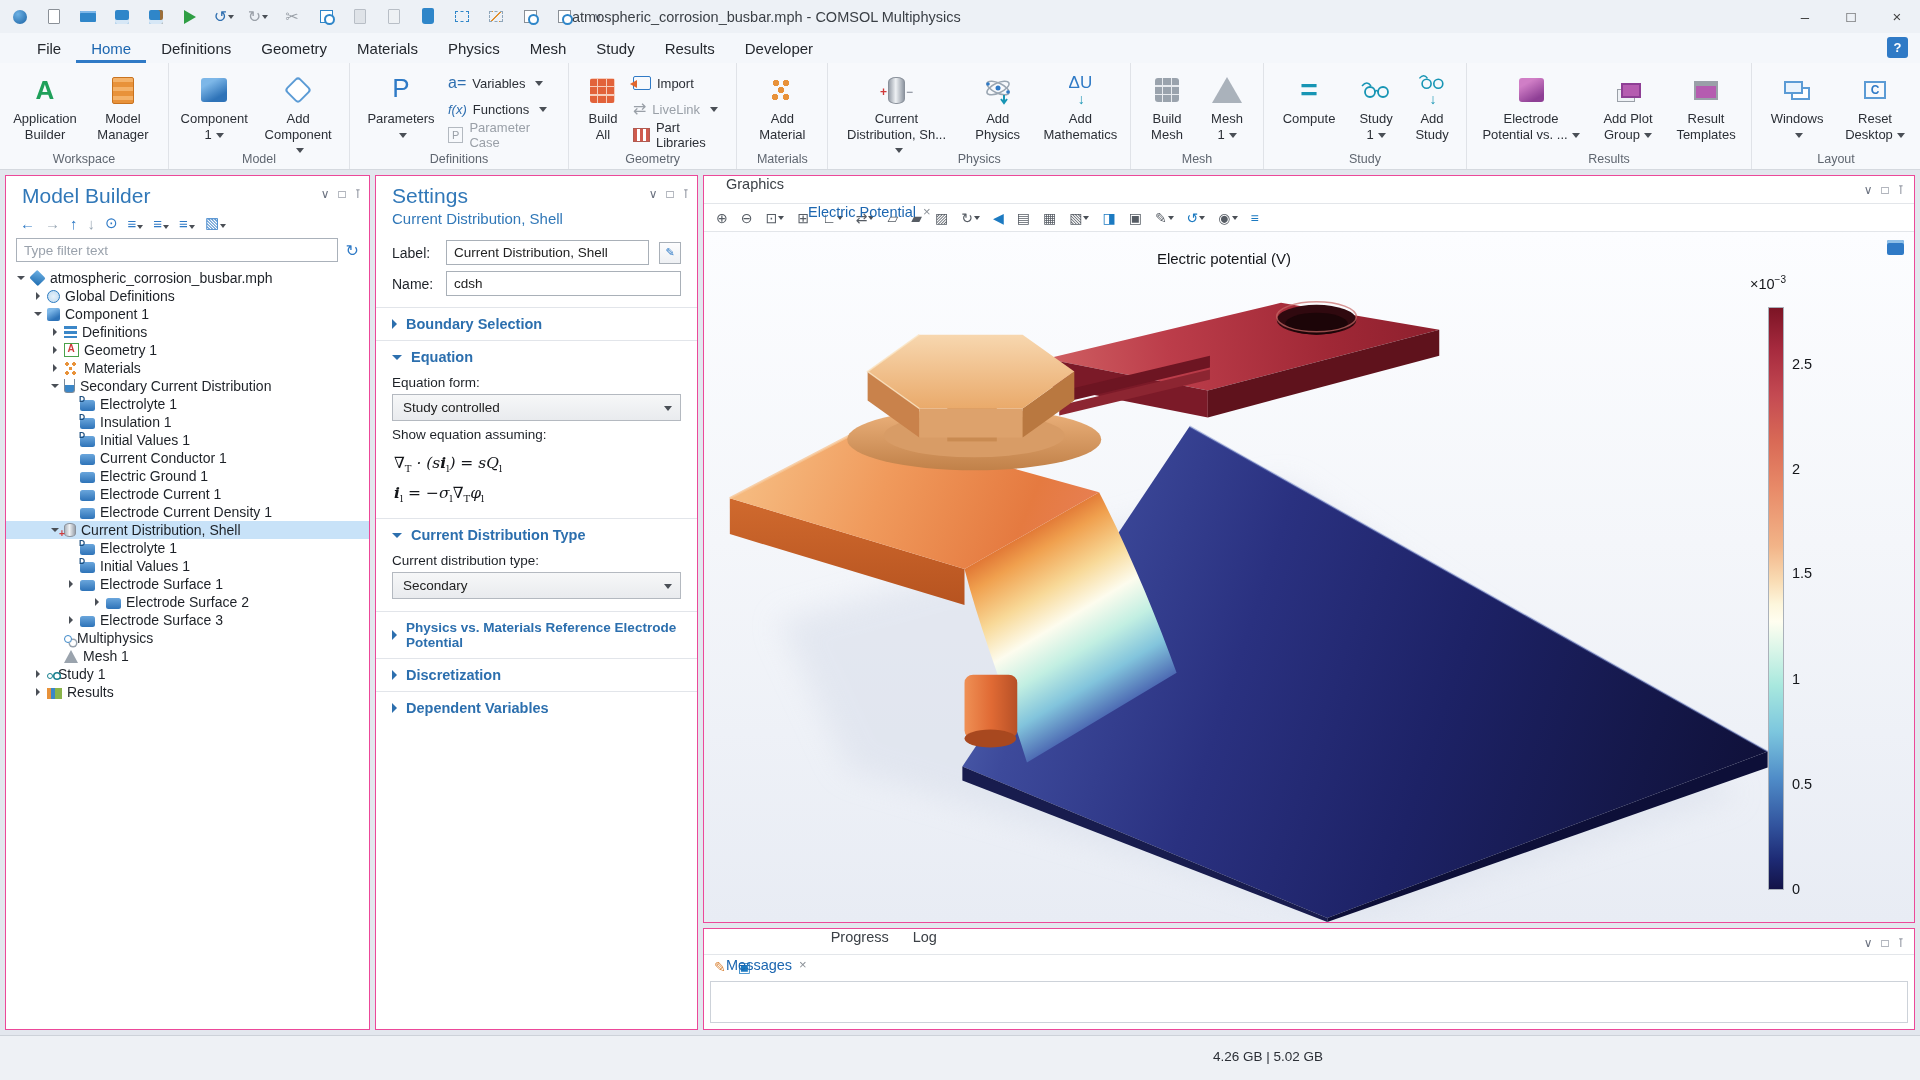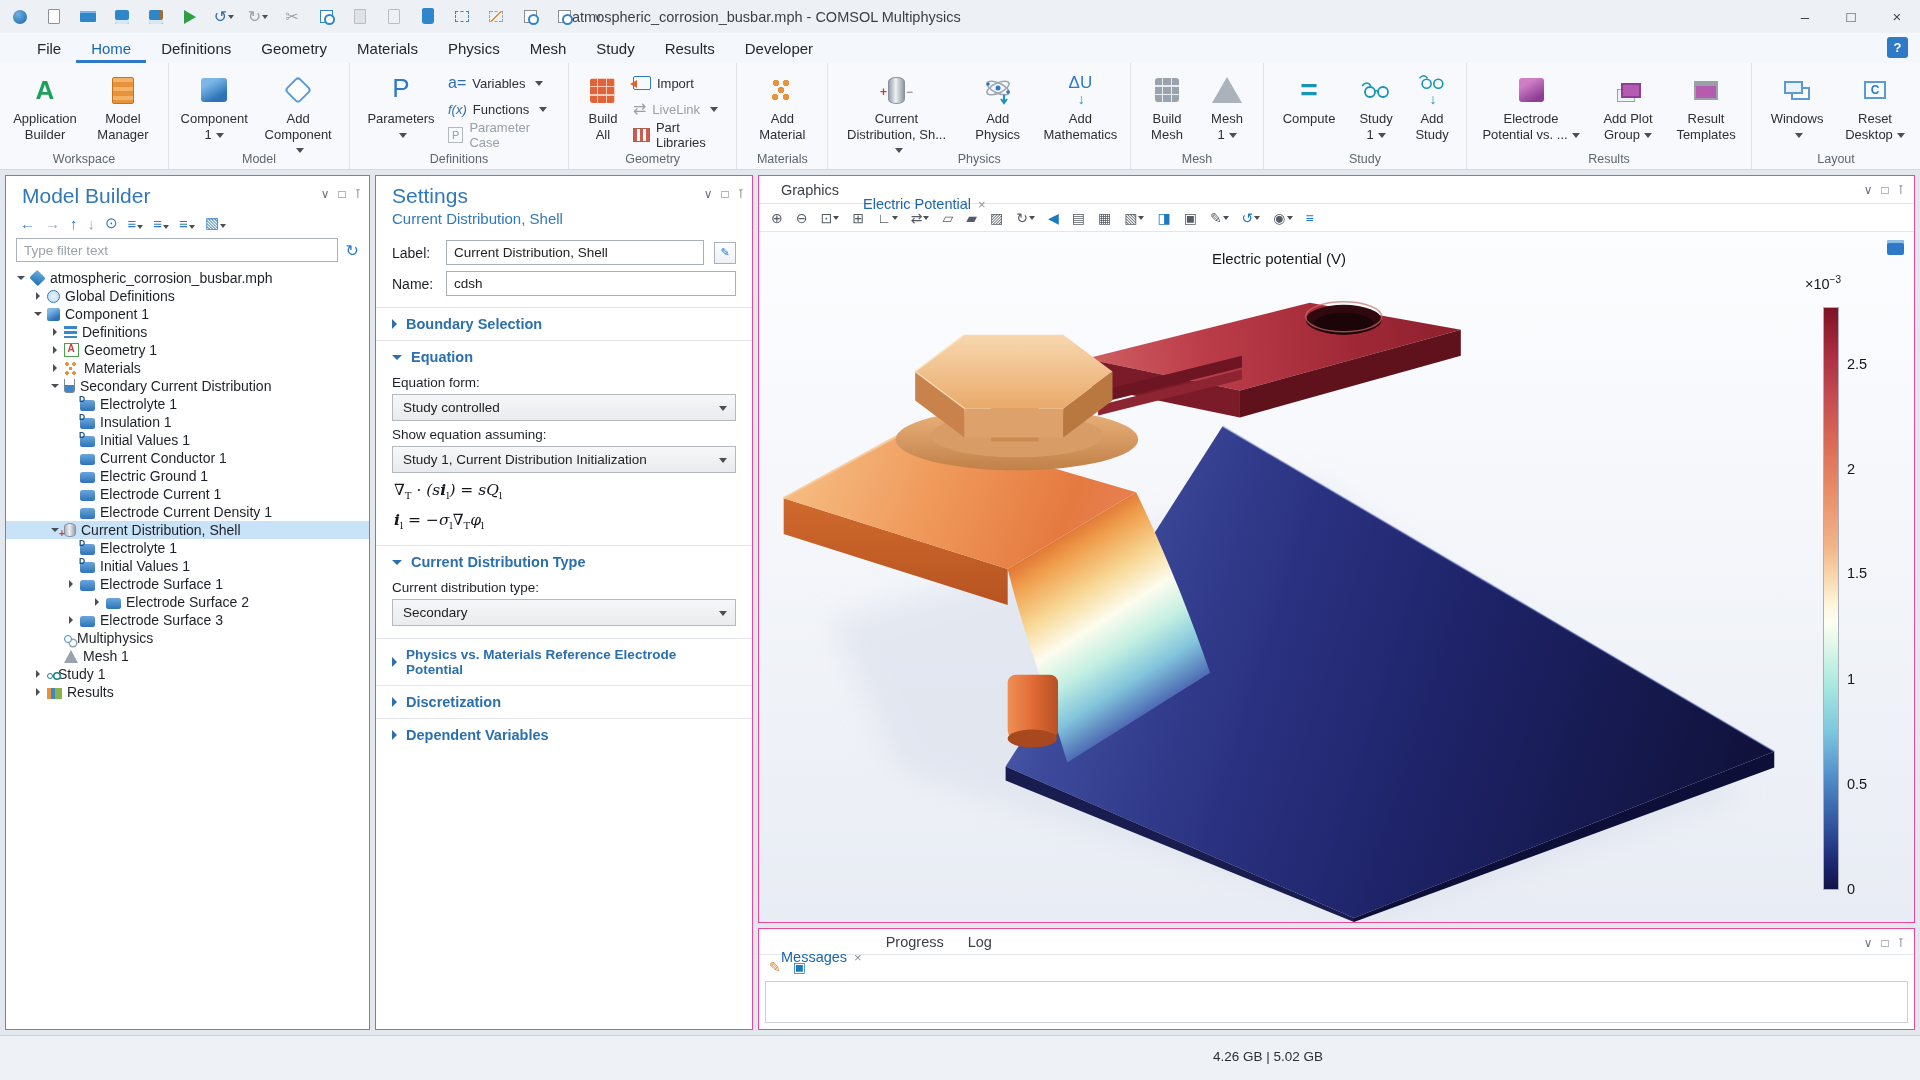--- a/index.html
+++ b/index.html
@@ -116,42 +116,42 @@
   .ticon[data-icon="dpage"], .ticon[data-icon="page"] { background:linear-gradient(180deg,#6aa6dc,#2e73b8); border-radius:2.5px; height:11px; margin-top:2px; }
   .ticon[data-icon="dpage"]::before { content:"D"; position:absolute; left:-1px; top:-6px; font-size:8.5px; font-weight:700; color:#1d4e7e; }
   .ticon[data-icon="shell"] { width:12px; height:14px; border-radius:6px/3.5px; background:linear-gradient(90deg,#aeb5be,#eef1f4 45%,#9aa1ab); border:1px solid #8a919b; }
   .ticon[data-icon="shell"]::before { content:"+"; position:absolute; left:-6px; bottom:-3px; color:#d03a3a; font-size:10px; font-weight:700; }
   .ticon[data-icon="multiphysics"] { width:8px; height:8px; border:1.5px solid #3b87c8; border-radius:50%; box-shadow:5px 4px 0 -1px #fff,5px 4px 0 0.5px #98a2ad; margin-top:1px; }
   .ticon[data-icon="mesh"] { width:0; height:0; border-left:7px solid transparent; border-right:7px solid transparent; border-bottom:13px solid #9aa3ad; background:none; }
   .ticon[data-icon="study"] { width:6px; height:6px; border:1.5px solid #18818f; border-radius:50%; box-shadow:7px 0 0 -0.5px #fff,7px 0 0 1px #18818f; margin-top:4px; }
   .ticon[data-icon="results"] { background:linear-gradient(90deg,#e8923a 0 4px,#3b87c8 4px 8px,#8ab44a 8px 12px); height:11px; margin-top:2px; }
 
   
-  .st { width:378px; flex:none; }
+  .st { width:323px; flex:none; }
   .st-sub { font-size:15px; color:#3178b8; padding:2px 0 10px 16px; }
   .frow { display:flex; align-items:center; gap:10px; padding:3px 16px; font-size:14px; color:#1d2127;justify-content:center; }
   .frow label { width:44px; }
   .tinput { height:25px; border:1px solid #a9b0b8; padding:0 7px; font-size:13.5px; color:#222; font-family:"Liberation Sans",sans-serif; flex:1; }
   .renbtn { width:22px; height:22px; border:1px solid #a9b0b8; background:linear-gradient(#fdfdfe,#eef0f3); display:flex; align-items:center; justify-content:center; font-size:11px; color:#2f7ac6; }
   .sectwrap { border-top:1px solid #e2e5ea; margin-top:8px; padding:6px 16px 4px 16px; }
   .sect { display:flex; align-items:center; gap:9px; color:#2c6fae; font-weight:700; font-size:14.5px; padding:2px 0 4px 0; }
   .sc { width:0; height:0; }
   .sc.c { border-left:5px solid #2c6fae; border-top:5px solid transparent; border-bottom:5px solid transparent; }
   .sc.o { border-top:5px solid #2c6fae; border-left:5px solid transparent; border-right:5px solid transparent; }
   .caption { font-size:13.5px; color:#1d2127; padding:6px 0 4px 0; }
   .select { position:relative; height:27px; background:linear-gradient(#f6f7f8,#e9ebee); border:1px solid #b4b9c0; display:flex; align-items:center; padding:0 22px 0 10px; font-size:13.5px; color:#222; }
   .select::after { content:""; position:absolute; right:8px; top:11px; width:0; height:0; border-left:4px solid transparent; border-right:4px solid transparent; border-top:5px solid #4a4f56; }
   .math { font-family:"DejaVu Serif",serif; font-style:italic; font-size:15.5px; color:#14161a; padding:7px 0 2px 2px; }
   .math sub { font-size:10px; font-style:normal; }
 
   
   .rightcol { flex:1; display:flex; flex-direction:column; gap:5px; min-width:0; }
   .gfx { flex:none; height:748px; }
   .tabrow { display:flex; align-items:stretch; height:28px; border-bottom:1px solid #e3e6ea; padding-left:10px; position:relative; }
-  .tab { display:flex; align-items:center; gap:7px; padding:0 12px; font-size:14.5px; color:#3c4147; }
+  .tab { display:flex; align-items:flex-start; gap:7px; padding:0 12px; font-size:14.5px; color:#3c4147; }
   .tab.active { color:#1c66b0; box-shadow:inset 0 -2px 0 #2f7ac6;margin-top:28px; }
   .tabx { color:#8a9097; font-size:13px; }
   .tr-icons { position:absolute; right:10px; top:0; height:28px; display:flex; align-items:center; gap:9px; }
   .gtools { height:28px; display:flex; align-items:center; gap:13px; padding:0 12px; border-bottom:1px solid #e3e6ea; }
   .gt { font-size:14px; color:#565c64; line-height:1; display:flex; align-items:center; }
   .gt.blue { color:#1c7ac1; }
   .gt.orange { color:#d98032; }
   .plot { flex:1; position:relative; background:linear-gradient(180deg,#fcfdff 0%,#f4f6fa 45%,#e8ecf4 100%); overflow:hidden; }
   .plot-title { position:absolute; top:18px; left:0; width:1040px; text-align:center; font-size:15px; color:#14161a; }
   .plot-corner { position:absolute; top:8px; right:10px; width:17px; height:15px; background:#2f7ac6; border-radius:2px; box-shadow:inset 0 3px 0 #8fc0e8; }
@@ -644,23 +644,20 @@
       <div class="sectwrap" style="margin-top:0">
         <div class="sect">
             <span class="sc o"></span>
             <span>Equation</span>
           </div>
         <div class="caption">Equation form:</div>
         <div class="select">
             <span>Study controlled</span>
           </div>
         <div class="caption">Show equation assuming:</div>
-        <div class="select">
-            <span>Study 1, Current Distribution Initialization</span>
-          </div>
         <div class="math">∇<sub>T</sub> · (s<b>i</b><sub>l</sub>) = sQ<sub>l</sub></div>
         <div class="math"><b>i</b><sub>l</sub> = −σ<sub>l</sub>∇<sub>T</sub>φ<sub>l</sub></div>
       </div>
       <div class="sectwrap">
         <div class="sect">
             <span class="sc o"></span>
             <span>Current Distribution Type</span>
           </div>
         <div class="caption">Current distribution type:</div>
         <div class="select">

